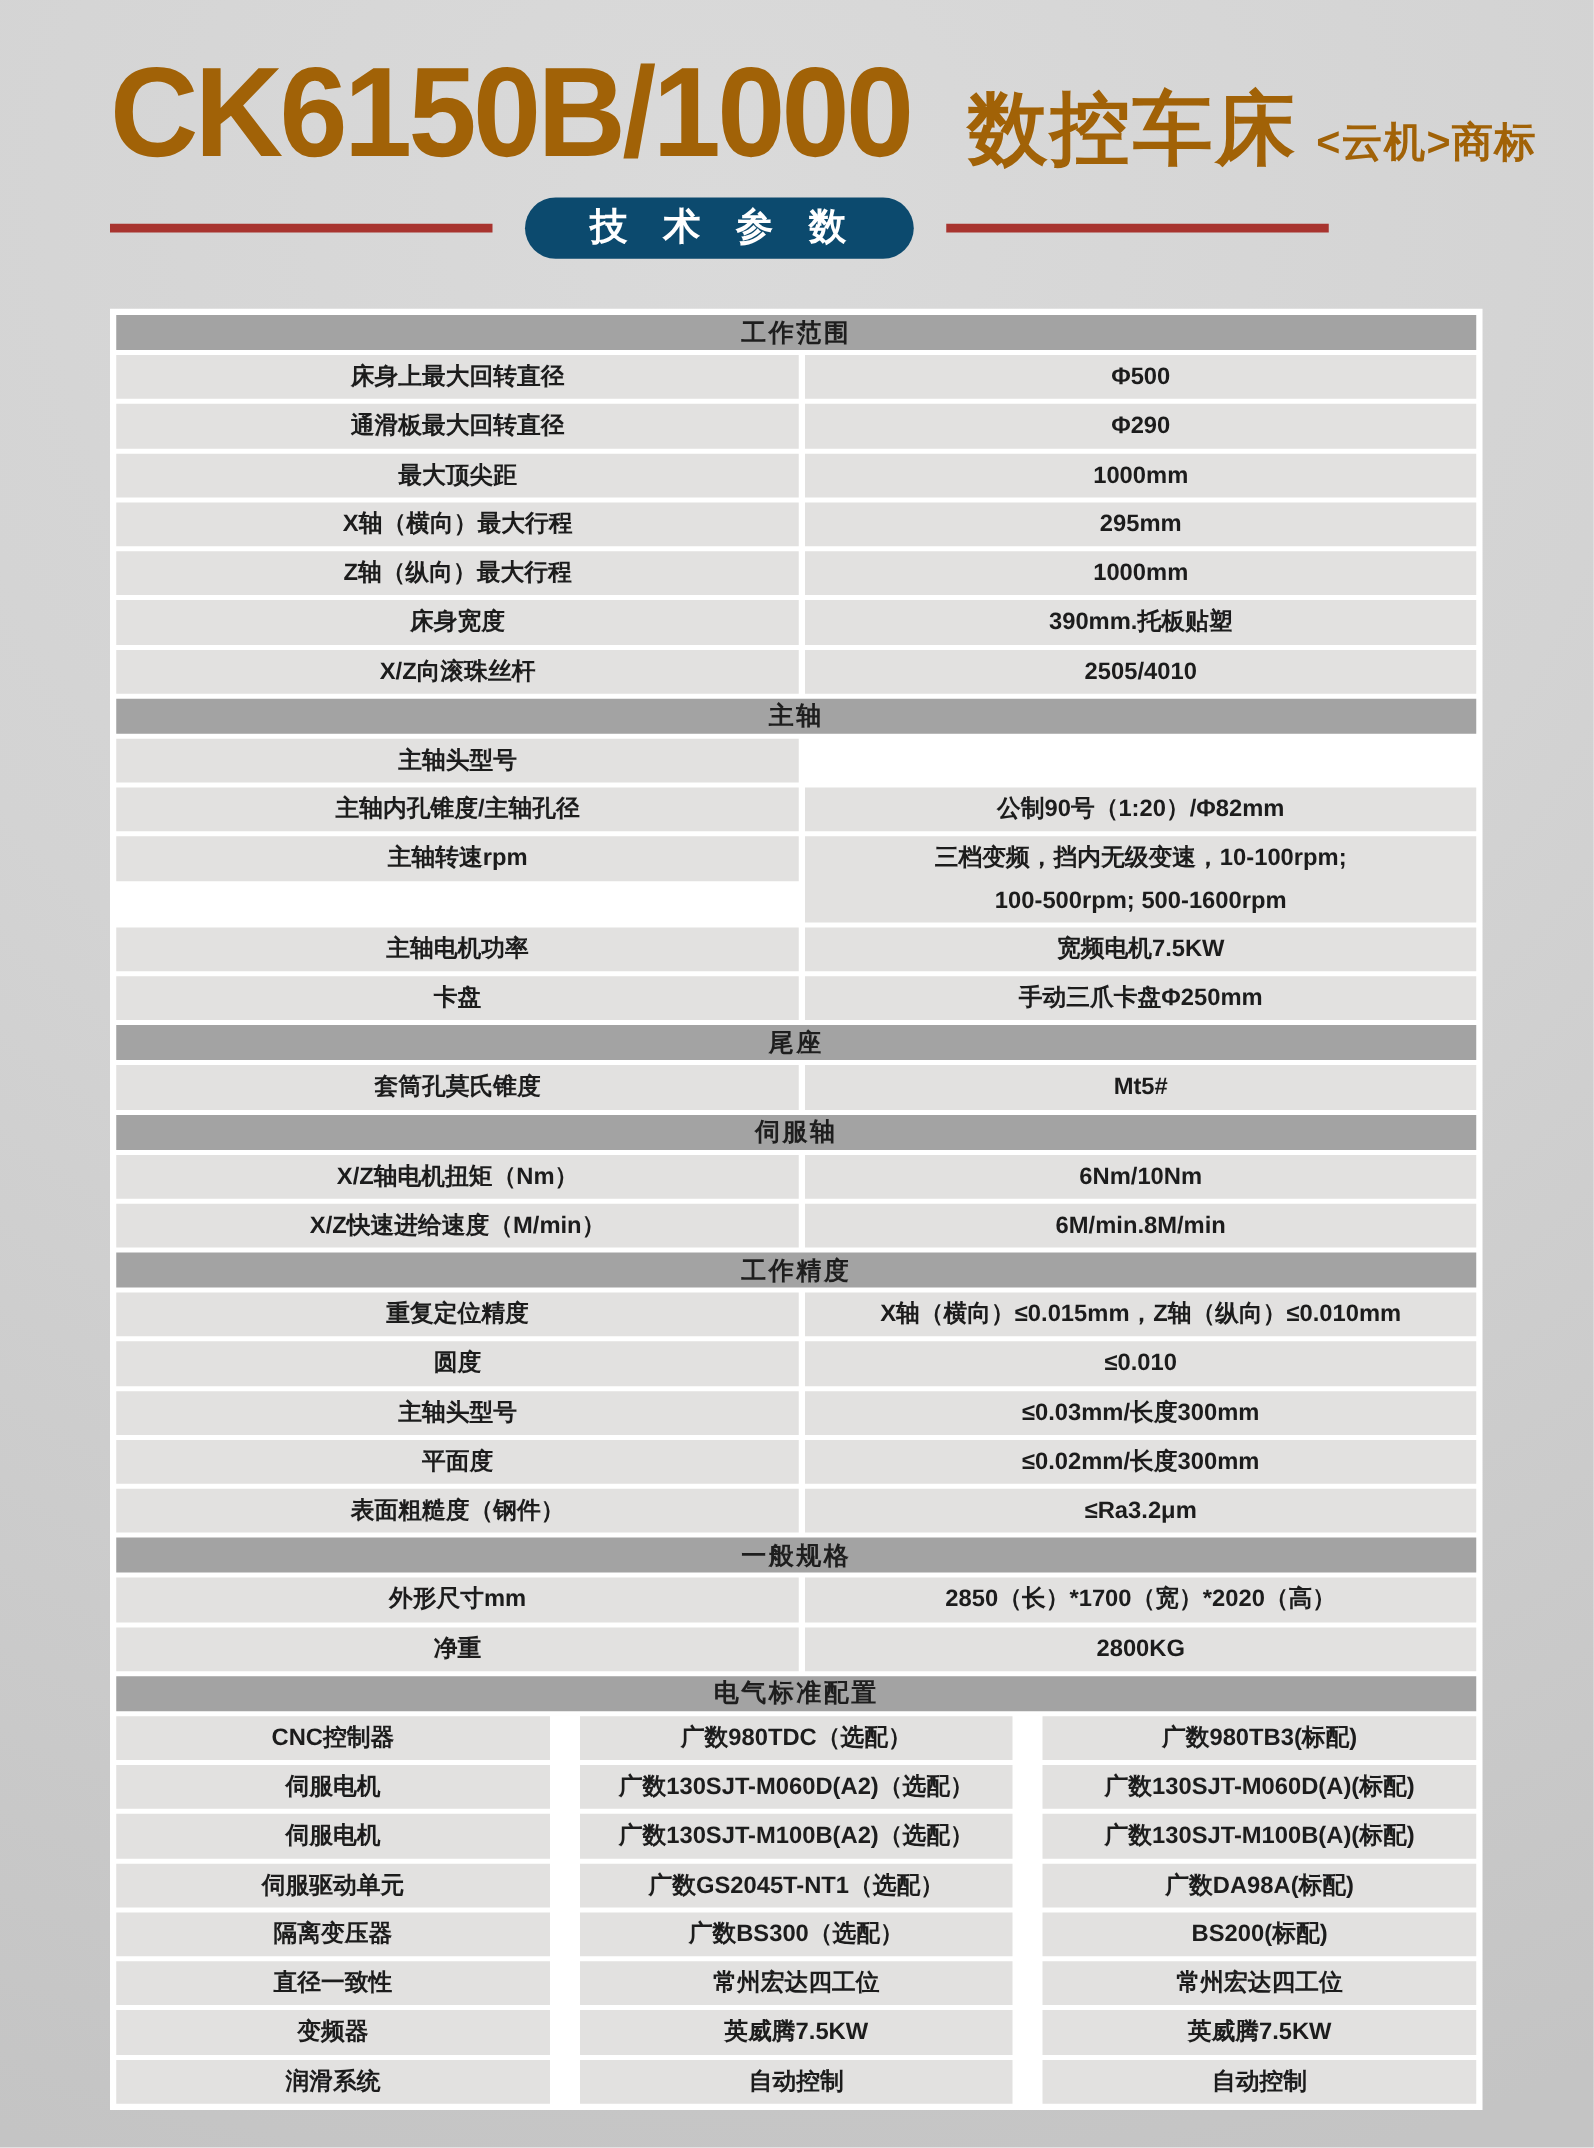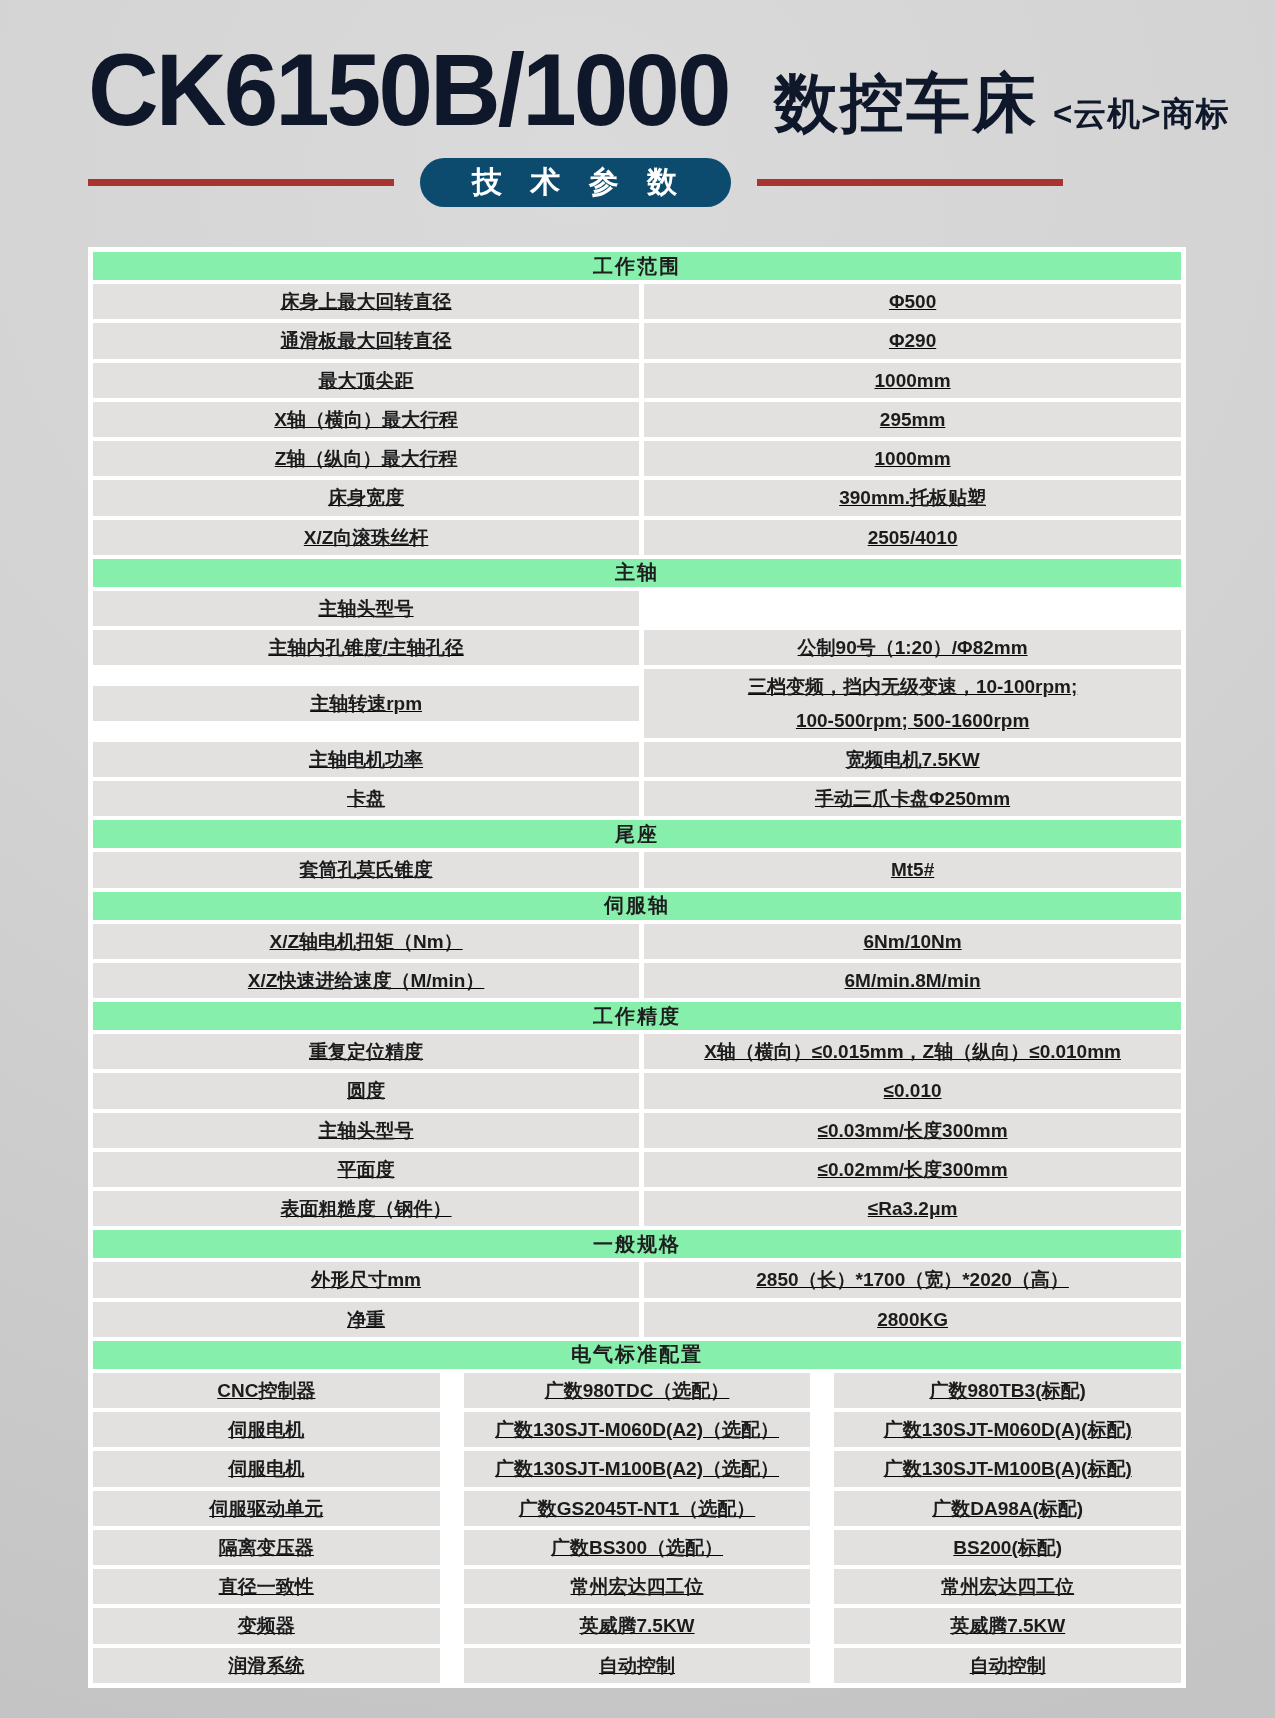--- a/index.html
+++ b/index.html
@@ -8,21 +8,21 @@
     background: radial-gradient(ellipse 130% 95% at 45% 10%, #dadada 0%, #d3d3d3 45%, #c4c4c4 100%);
     font-family:"Liberation Sans", sans-serif;
     -webkit-font-smoothing:antialiased;
     overflow:hidden;
   }
   .page{width:1275px;height:1718px;box-sizing:border-box;padding-top:38px;}
 
   
   .title{
     margin:0 0 0 88px;width:1098px;
-    color:#0f172a;font-weight:bold;line-height:1.02;
+    color:#a16207;font-weight:bold;line-height:1.02;
     white-space:nowrap;text-align:left;
   }
   .title .model{font-size:102px;letter-spacing:-3px;display:inline-block;transform:scaleX(.96);transform-origin:left;}
   .title .product{font-size:64px;margin-left:10px;letter-spacing:2px;}
   .title .trademark{font-size:33px;margin-left:6px;letter-spacing:1px;}
 
   .badge-row{
     margin:16px 0 0 88px;width:975px;
     display:flex;align-items:center;
   }
@@ -38,26 +38,26 @@
     line-height:1;
   }
 
   
   .spec-table{
     margin:40px 0 0 88px;width:1098px;box-sizing:border-box;
     background:#ffffff;padding:5px;
     display:flex;flex-direction:column;gap:4px;
   }
   .sec-header{
-    background:#86efac;color:#1e1e1e;
+    background:#a3a3a3;color:#1e1e1e;
     min-height:28px;
     display:flex;align-items:center;justify-content:center;
     font-size:20px;font-weight:bold;letter-spacing:2px;
   }
-  .row{display:flex;gap:5px;align-items:center;text-decoration:underline;}
+  .row{display:flex;gap:5px;align-items:flex-start;}
   .row3{gap:24px;}
   .cell{
     background:#e2e1e0;color:#1c1c1c;
     min-height:31px;
     display:flex;align-items:center;justify-content:center;
     font-size:19px;font-weight:bold;
     text-align:center;white-space:pre-line;
     line-height:1.75;
     padding:1px 8px;box-sizing:border-box;
   }

